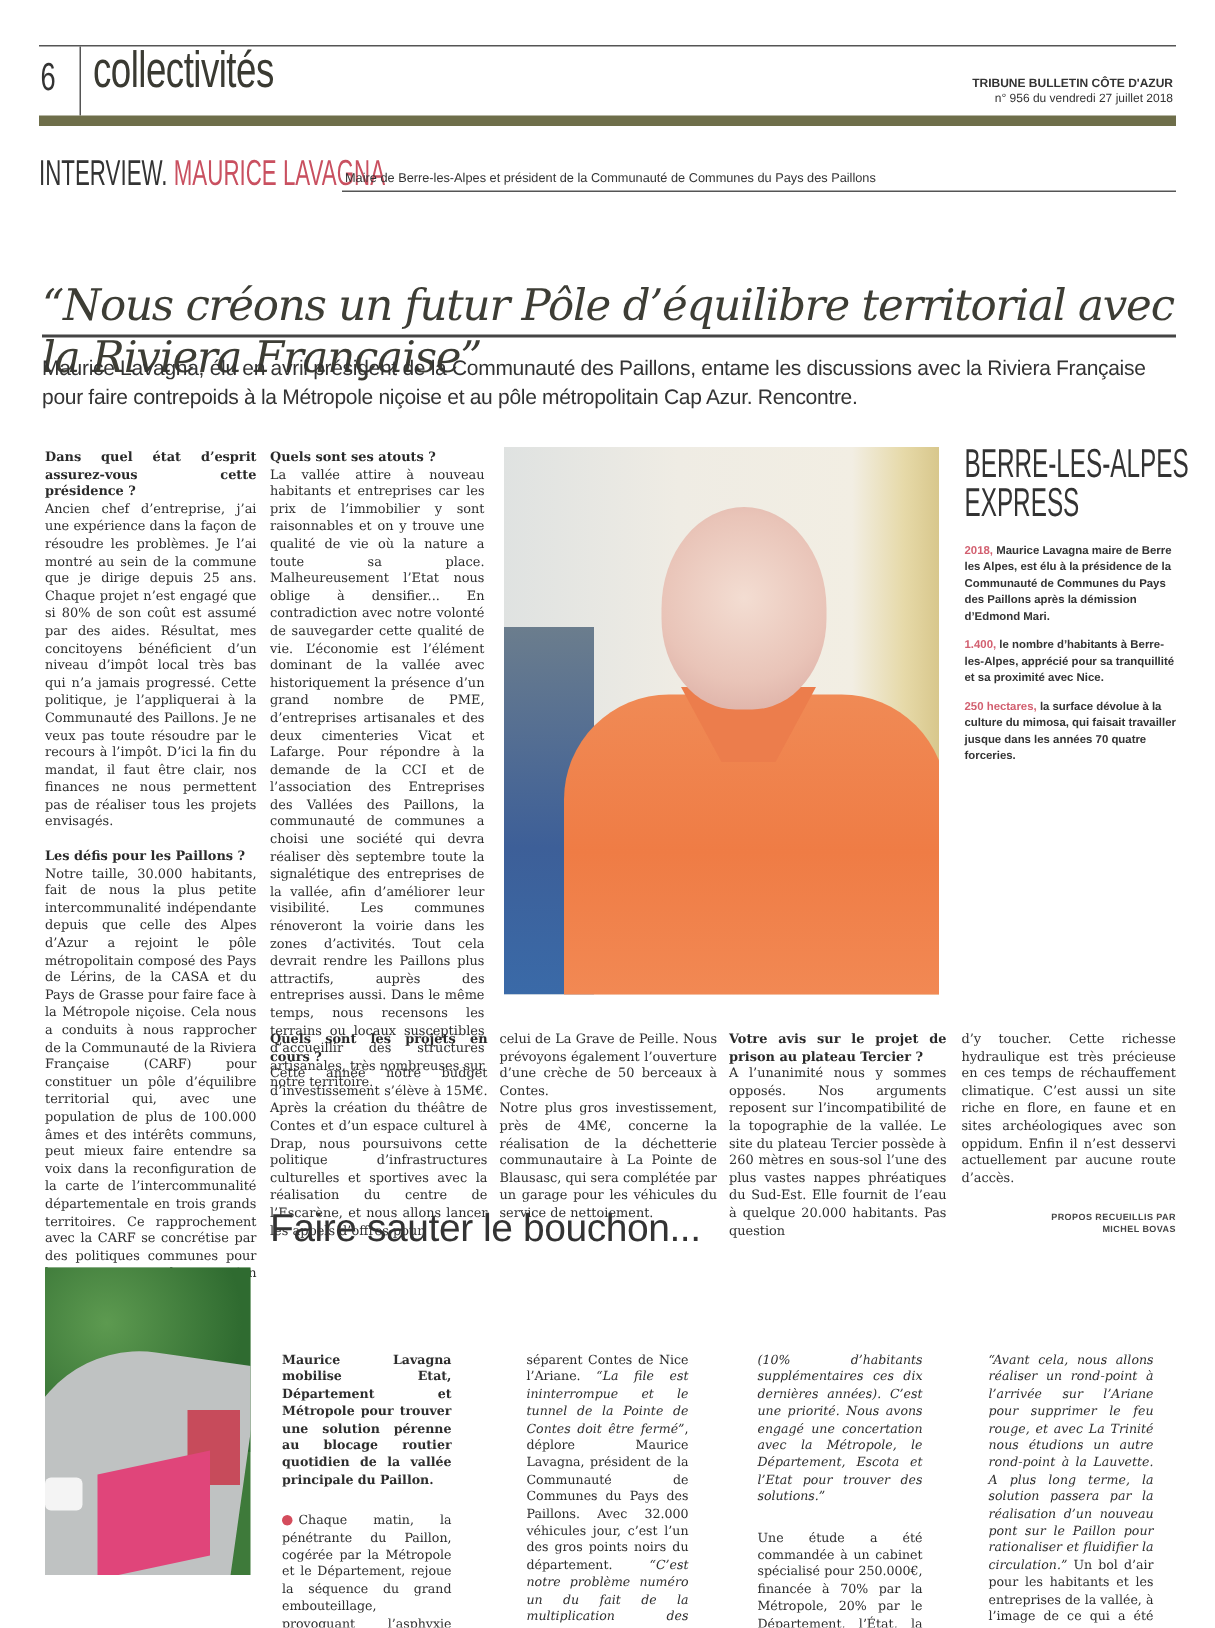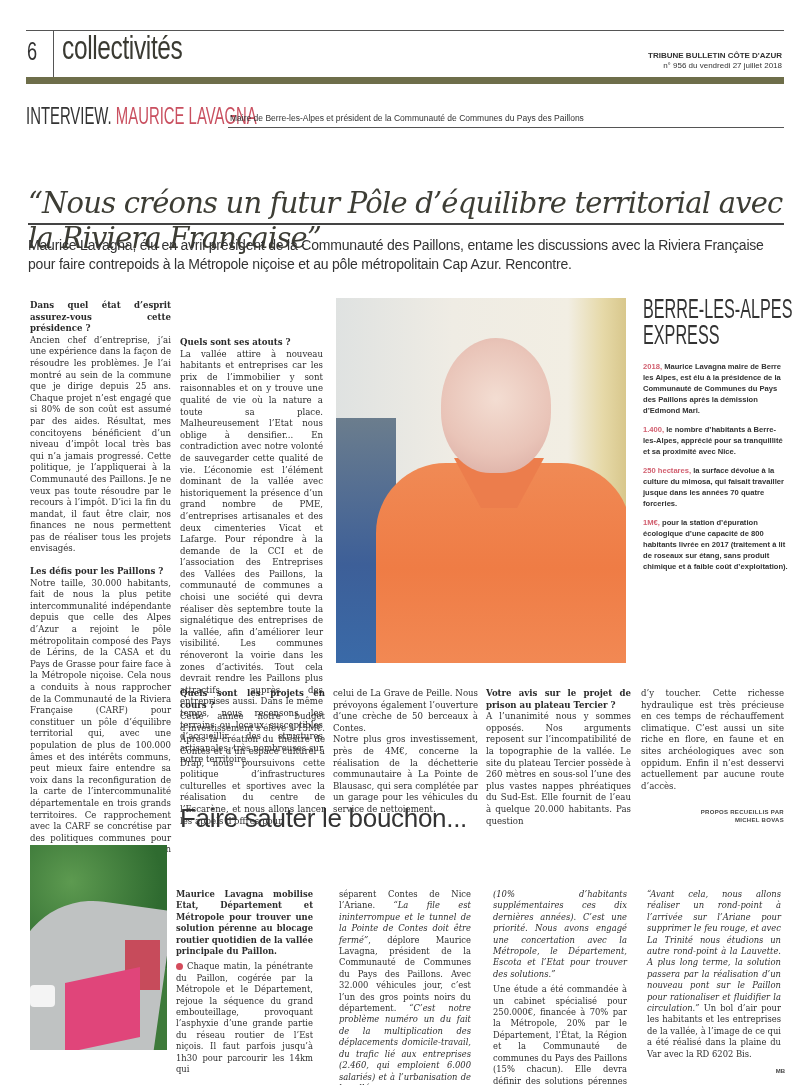--- a/index.html
+++ b/index.html
@@ -24,21 +24,21 @@
   
   .headline { position: absolute; left: 28px; top: 145px; width: 760px; font-family: "DejaVu Serif", serif; font-style: italic; font-size: 29px; line-height: 35px; color: #3d3d35; letter-spacing: -0.8px; margin-top: 41px; }
   .head-rule { position: absolute; left: 28px; top: 223px; width: 756px; height: 2px; background: #444; }
   .chapo { position: absolute; left: 28px; top: 236px; width: 760px; font-family: "Liberation Sans", sans-serif; font-size: 14px; line-height: 19px; color: #333; letter-spacing: -0.2px; }
 
   
   .col { position: absolute; font-family: "DejaVu Serif", serif; font-size: 8.6px; line-height: 11.6px; color: #2e2e2e; text-align: justify; hyphens: auto; }
   .col p { margin: 0; }
   .q { font-weight: bold; color: #2a2a2a; }
   .col-1 { left: 30px; top: 300px; width: 141px; }
-  .col-2 { left: 180px; top: 300px; width: 143px; margin-top: 37px; }
+  .col-2 { left: 180px; top: 300px; width: 143px; }
   .col-2b { left: 180px; top: 688px; width: 145px; }
   .col-3 { left: 333px; top: 688px; width: 145px; }
   .col-4 { left: 486px; top: 688px; width: 145px; }
   .col-5 { left: 641px; top: 688px; width: 143px; }
   .gap { height: 11px; }
   .credit { margin-top: 16px; text-align: right; font-family: "Liberation Sans", sans-serif; font-size: 6px; line-height: 8px; font-weight: bold; color: #444; letter-spacing: 0.3px; }
 
   
   .photo { position: absolute; left: 336px; top: 298px; width: 290px; height: 365px; overflow: hidden; background: #f4f0e6; }
   .photo-bg { position: absolute; inset: 0; background: linear-gradient(90deg, #dfe2e1 0%, #efece4 40%, #f2eee3 80%, #e6d9a8 92%, #d8c78c 100%); }
@@ -55,21 +55,21 @@
 
   
   .bottom-photo { position: absolute; left: 30px; top: 845px; width: 137px; height: 205px; overflow: hidden; background: #3e7a3a; }
   .bp-trees { position: absolute; left: 0; top: 0; width: 100%; height: 60%; background: radial-gradient(circle at 30% 30%, #5d9a50, #2f6b30 70%); }
   .bp-road { position: absolute; left: -20px; top: 55px; width: 150px; height: 200px; border-radius: 80px 0 0 0; background: #bfc2c2; transform: rotate(8deg); }
   .bp-truck { position: absolute; left: 35px; top: 130px; width: 75px; height: 70px; background: #e0457a; transform: skewY(-12deg); }
   .bp-truck2 { position: absolute; left: 95px; top: 95px; width: 35px; height: 50px; background: #c74b5b; }
   .bp-car { position: absolute; left: 0; top: 140px; width: 25px; height: 22px; background: #f4f4f4; border-radius: 4px; }
   .bottom-title { position: absolute; left: 180px; top: 803px; font-family: "Liberation Sans", sans-serif; font-size: 26px; font-weight: 300; color: #333; letter-spacing: -0.3px; }
   .bcol { position: absolute; top: 885px; font-family: "DejaVu Serif", serif; font-size: 8.4px; line-height: 11.4px; color: #2e2e2e; text-align: justify; }
-  .bcol p { margin: 4px; }
+  .bcol p { margin: 16px; }
   .bcol-1 { left: 172px; width: 145px; }
   .bcol-2 { left: 335px; width: 140px; }
   .bcol-3 { left: 489px; width: 142px; }
   .bcol-4 { left: 643px; width: 142px; }
   .lead { font-weight: bold; }
   .bullet { display: inline-block; width: 7px; height: 7px; border-radius: 50%; background: #d44c5c; margin-right: 4px; vertical-align: -0.5px; }
   .it { font-style: italic; }
   .sig { text-align: right; font-family: "Liberation Sans", sans-serif; font-size: 6px; font-weight: bold; margin-top: 6px; color: #444; }
 </style>
 </head>
@@ -118,21 +118,20 @@
 </div>
 
 <div class="express-title">
   <div>BERRE-LES-ALPES</div>
   <div>EXPRESS</div>
 </div>
 <div class="express">
   <p><span class="hl">2018,</span><span> Maurice Lavagna maire de Berre les Alpes, est élu à la présidence de la Communauté de Communes du Pays des Paillons après la démission d’Edmond Mari.</span></p>
   <p><span class="hl">1.400,</span><span> le nombre d’habitants à Berre-les-Alpes, apprécié pour sa tranquillité et sa proximité avec Nice.</span></p>
   <p><span class="hl">250 hectares,</span><span> la surface dévolue à la culture du mimosa, qui faisait travailler jusque dans les années 70 quatre forceries.</span></p>
-  <p><span class="hl">1M€,</span><span> pour la station d’épuration écologique d’une capacité de 800 habitants livrée en 2017 (traitement à lit de roseaux sur étang, sans produit chimique et à faible coût d’exploitation).</span></p>
 </div>
 
 <div class="col col-2b">
   <p class="q">Quels sont les projets en cours ?</p>
   <p>Cette année notre budget d’investissement s’élève à 15M€. Après la création du théâtre de Contes et d’un espace culturel à Drap, nous poursuivons cette politique d’infrastructures culturelles et sportives avec la réalisation du centre de l’Escarène, et nous allons lancer les appels d’offres pour</p>
 </div>
 <div class="col col-3">
   <p>celui de La Grave de Peille. Nous prévoyons également l’ouverture d’une crèche de 50 berceaux à Contes.</p>
   <p>Notre plus gros investissement, près de 4M€, concerne la réalisation de la déchetterie communautaire à La Pointe de Blausasc, qui sera complétée par un garage pour les véhicules du service de nettoiement.</p>
 </div>

